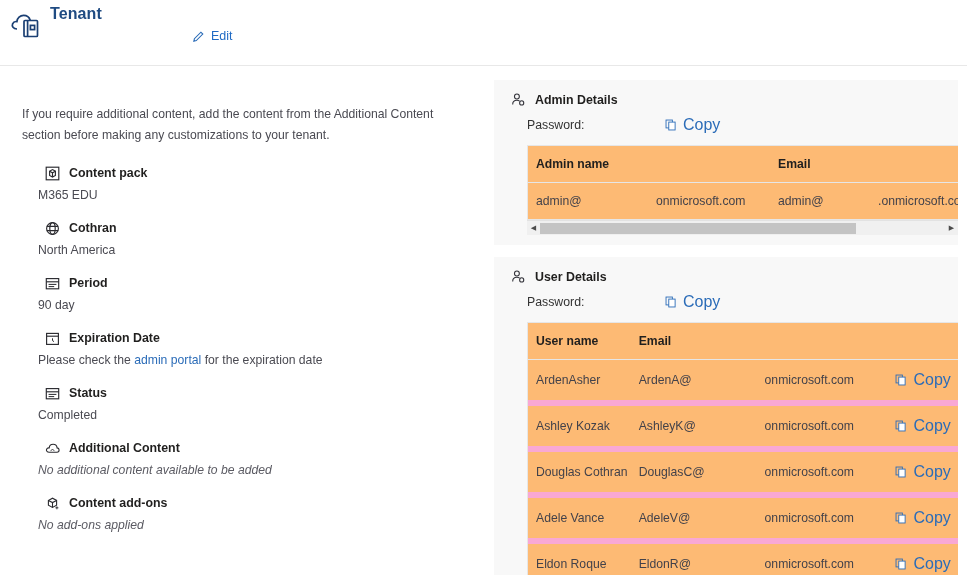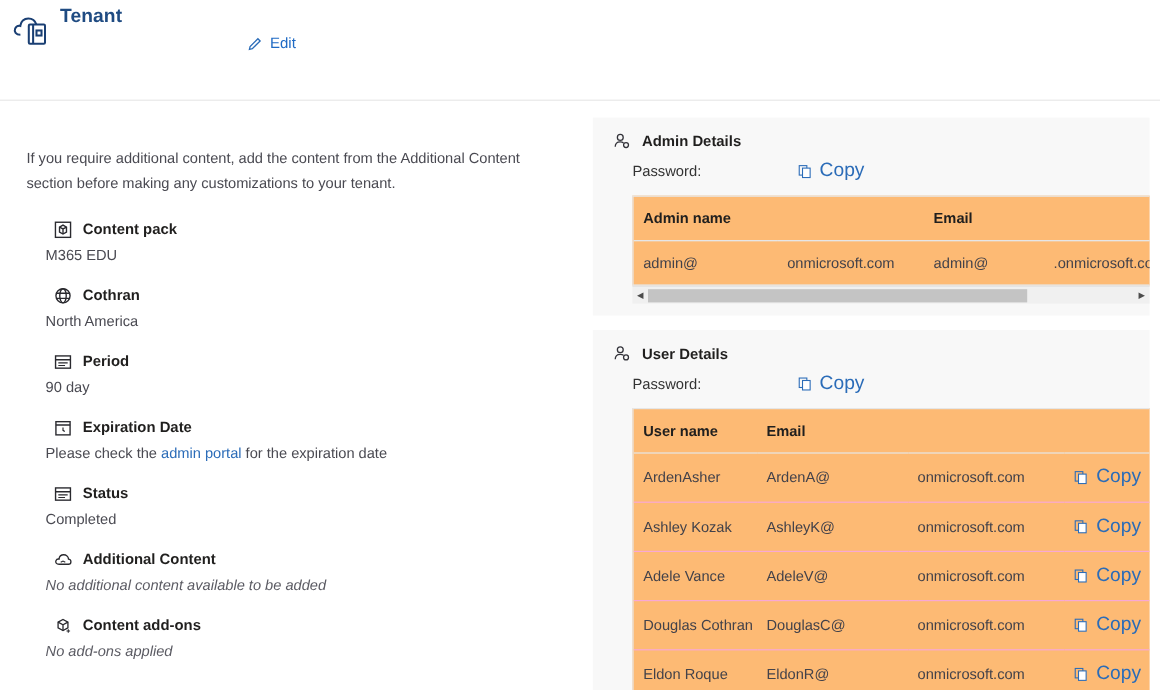--- a/index.html
+++ b/index.html
@@ -7,36 +7,36 @@
     width: 967px; height: 575px;
     background: #ffffff;
     font-family: "Liberation Sans", sans-serif;
     color: #323130;
     overflow: hidden;
   }
 
   
   .page-header {
     position: relative;
-    height: 84px;
+    height: 66px;
     border-bottom: 1px solid #e8e8e8;
   }
   .hdr-icon {
     position: absolute; left: 10px; top: 9px;
     width: 34px; height: 34px;
     color: #1a3f73;
   }
   .hdr-title {
     position: absolute; left: 50px; top: 5px;
     font-size: 16px; font-weight: 600;
     color: #1f4b82;
     letter-spacing: .1px;
   }
   .edit-link {
-    position: absolute; left: 206px; top: 29px;
+    position: absolute; left: 192px; top: 29px;
     display: flex; align-items: center; gap: 6px;
     color: #1f6ac4; font-size: 12.5px;
     cursor: pointer;
   }
   .edit-link svg { display: block; }
 
   
   .body-wrap { position: relative; height: 509px; }
 
   
@@ -118,21 +118,21 @@
   table { border-collapse: collapse; width: 100%; table-layout: fixed; }
   th {
     text-align: left; font-size: 12.2px; font-weight: 700; color: #201f1e;
     padding: 11px 0 11px 0;
     border-bottom: 1px solid #e6e6e6;
     white-space: nowrap;
   }
   td {
     font-size: 12.2px; color: #43424a;
     padding: 11px 0 11px 0;
-    border-bottom: 1px solid #f9a8d4;
+    border-bottom: 6px solid #f9a8d4;
     white-space: nowrap; overflow: hidden;
   }
   tr:last-child td { border-bottom: none; }
 
   
   .admin-table col.c1 { width: 120px; }
   .admin-table col.c2 { width: 122px; }
   .admin-table col.c3 { width: 100px; }
   .admin-table col.c4 { width: 110px; }
   .admin-table th, .admin-table td { padding-left: 8px; }
@@ -424,38 +424,38 @@
                     <svg viewBox="0 0 14 14" width="12" height="12" fill="none" stroke="#2b6cb8" stroke-width="1.05">
                       <rect x="1.2" y="1.2" width="7.4" height="9.2"></rect>
                       <rect x="4.4" y="3.6" width="7.4" height="9.2" fill="#ffffff"></rect>
                     </svg>
                   </span>
                   <span>Copy</span>
                 </span>
               </td>
             </tr>
             <tr>
-              <td>Adele Vance</td>
-              <td>AdeleV@</td>
+              <td>Douglas Cothran</td>
+              <td>DouglasC@</td>
               <td>onmicrosoft.com</td>
               <td>
                 <span class="copy-link">
                   <span>
                     <svg viewBox="0 0 14 14" width="12" height="12" fill="none" stroke="#2b6cb8" stroke-width="1.05">
                       <rect x="1.2" y="1.2" width="7.4" height="9.2"></rect>
                       <rect x="4.4" y="3.6" width="7.4" height="9.2" fill="#ffffff"></rect>
                     </svg>
                   </span>
                   <span>Copy</span>
                 </span>
               </td>
             </tr>
             <tr>
-              <td>Douglas Cothran</td>
-              <td>DouglasC@</td>
+              <td>Adele Vance</td>
+              <td>AdeleV@</td>
               <td>onmicrosoft.com</td>
               <td>
                 <span class="copy-link">
                   <span>
                     <svg viewBox="0 0 14 14" width="12" height="12" fill="none" stroke="#2b6cb8" stroke-width="1.05">
                       <rect x="1.2" y="1.2" width="7.4" height="9.2"></rect>
                       <rect x="4.4" y="3.6" width="7.4" height="9.2" fill="#ffffff"></rect>
                     </svg>
                   </span>
                   <span>Copy</span>

